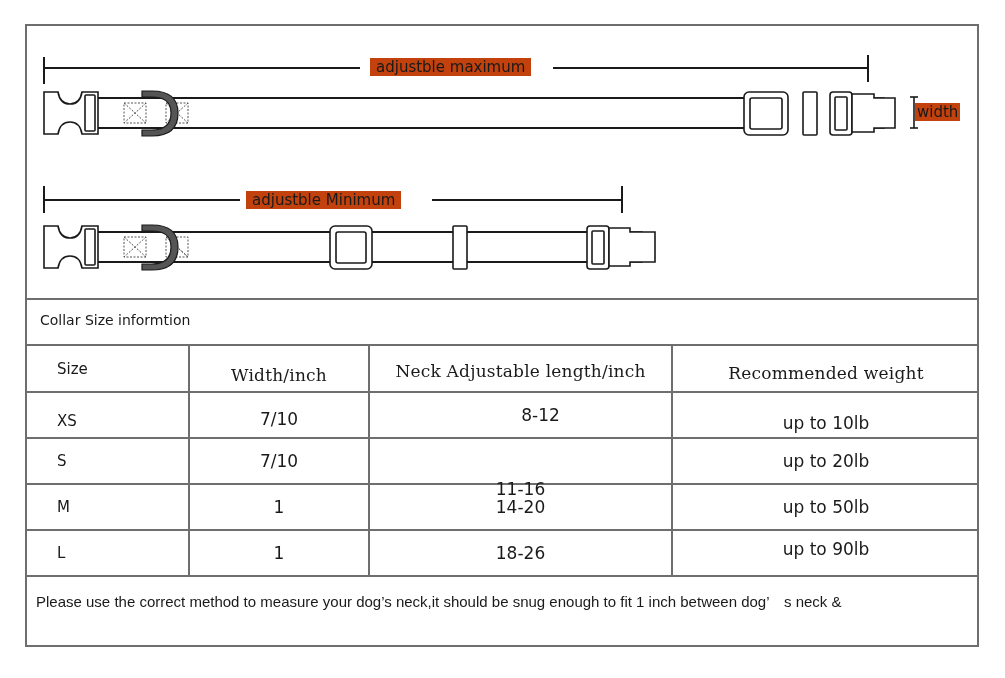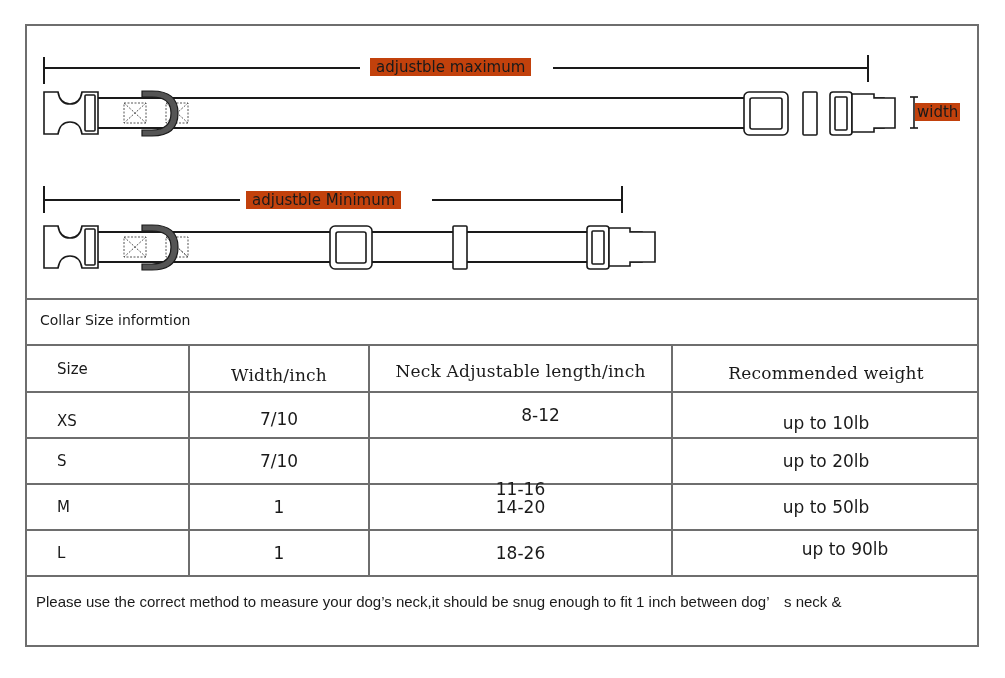--- a/index.html
+++ b/index.html
@@ -153,18 +153,18 @@
   <div class="cell left" style="left:27px; top:485px; width:161px; height:44px;">M</div>
   <div class="cell center" style="left:190px; top:485px; width:178px; height:44px;">1</div>
   <div class="cell center" style="left:370px; top:485px; width:301px; height:44px;">14-20</div>
   <div class="cell center" style="left:673px; top:485px; width:306px; height:44px;">up to 50lb</div>
 </div>
 
 <div>
   <div class="cell left" style="left:27px; top:531px; width:161px; height:44px;">L</div>
   <div class="cell center" style="left:190px; top:531px; width:178px; height:44px;">1</div>
   <div class="cell center" style="left:370px; top:531px; width:301px; height:44px;">18-26</div>
-  <div class="cell center" style="left:692px; top:531px; width:306px; height:36px;">up to 90lb</div>
+  <div class="cell center" style="left:673px; top:531px; width:306px; height:36px;">up to 90lb</div>
 </div>
 
 <div class="note">
   <div>Please use the correct method to measure your dog’s neck,it should be snug enough to fit 1 inch between dog’　s neck &amp;</div>
 </div>
 
 </body></html>

